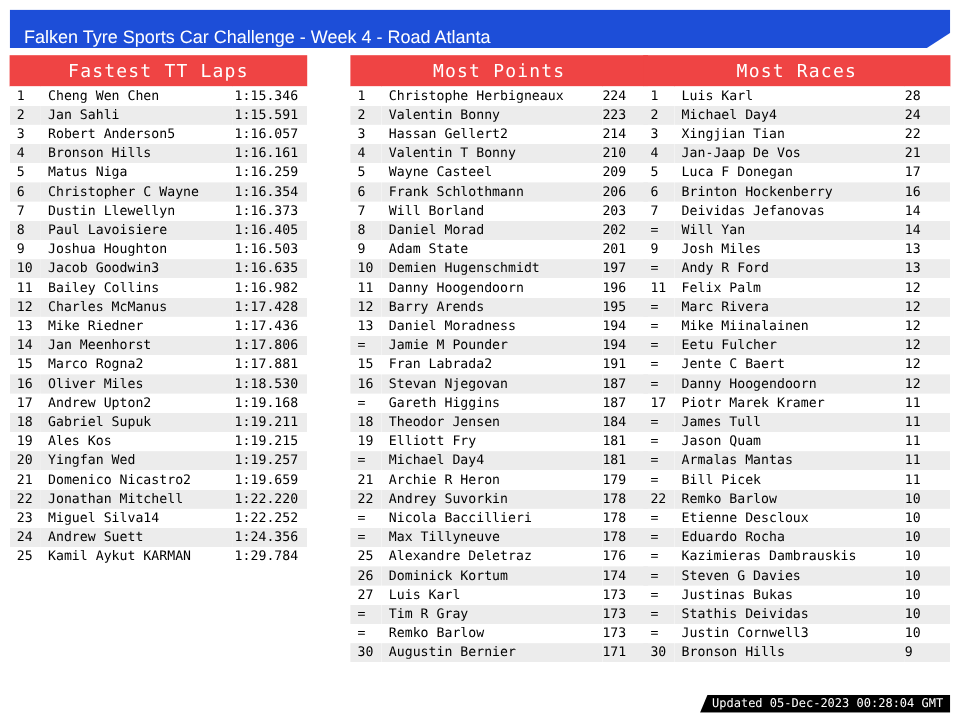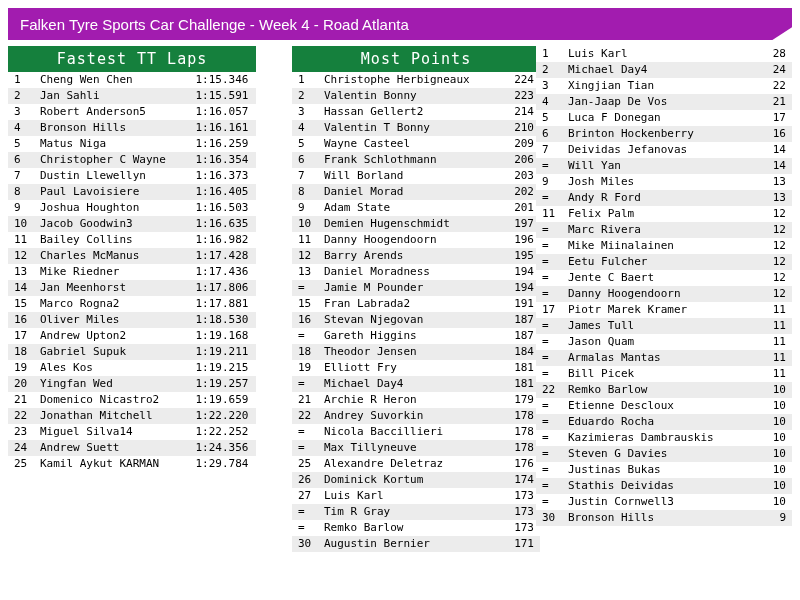--- a/index.html
+++ b/index.html
@@ -14,44 +14,44 @@
     width: 800px; height: 600px;
     overflow: hidden;
     background: #ffffff;
   }
 
   
   .titlebar {
     position: absolute;
     left: 8px; top: 8px;
     width: 784px; height: 32px;
-    background: #a21caf;
+    background: #1d4ed8;
     color: #ffffff;
     display: flex;
-    align-items: center;
+    align-items: flex-end;
     padding-left: 12px;
     font-family: "Liberation Sans", sans-serif;
     font-size: 15px;
     
     clip-path: polygon(0 0, 100% 0, 100% 60%, 97.5% 100%, 0 100%);
   }
   .titlebar .title-text { letter-spacing: 0px; }
 
   
   .col {
     position: absolute;
     top: 46px;
   }
   .col-1 { left: 8px;   width: 248px; }
   .col-2 { left: 272px; width: 248px; margin-left: 20px; }
   .col-3 { left: 536px; width: 256px; }
 
   .col-header {
     height: 26px;
-    background: #15803d;
+    background: #ef4444;
     color: #ffffff;
     font-family: "DejaVu Sans Mono", monospace;
     font-size: 15px;
     display: flex;
     align-items: center;
     justify-content: center;
     letter-spacing: 1px;
   }
 
   table.board {
@@ -63,21 +63,21 @@
   table.board td {
     padding: 0 0 0 0;
     height: 16px;
     line-height: 16px;
     white-space: nowrap;
     overflow: hidden;
   }
   .c-pos   { width: 26px; text-align: left;  padding-left: 6px !important; }
   .c-name  { text-align: left; padding-left: 6px !important; }
   .c-val   { width: 62px; text-align: center; padding-right: 6px !important; }
-  .c-val-s { width: 38px; text-align: right; padding-right: 6px !important; }
+  .c-val-s { width: 38px; text-align: left; padding-right: 6px !important; }
 
   tr.odd  td { background: #ffffff; }
   tr.even td { background: #ececec; }
 
   
   .footer {
     position: absolute;
     right: 8px;
     bottom: 6px;
     background: #000000;
@@ -382,20 +382,21 @@
           <tr class="even">
             <td class="c-pos">30</td>
             <td class="c-name">Augustin Bernier</td>
             <td class="c-val-s">171</td>
           </tr>
         </tbody>
     </table>
   </div>
 
   <div class="col col-3">
+    <div class="col-header">Most Races</div>
     <table class="board">
       <tbody id="tbody-2">
           <tr class="odd">
             <td class="c-pos">1</td>
             <td class="c-name">Luis Karl</td>
             <td class="c-val-s">28</td>
           </tr>
           <tr class="even">
             <td class="c-pos">2</td>
             <td class="c-name">Michael Day4</td>
@@ -538,14 +539,15 @@
           </tr>
           <tr class="even">
             <td class="c-pos">30</td>
             <td class="c-name">Bronson Hills</td>
             <td class="c-val-s">9</td>
           </tr>
         </tbody>
     </table>
   </div>
 
+  <div class="footer">Updated 05-Dec-2023 00:28:04 GMT</div>
 
 </div>
 
 </body></html>

